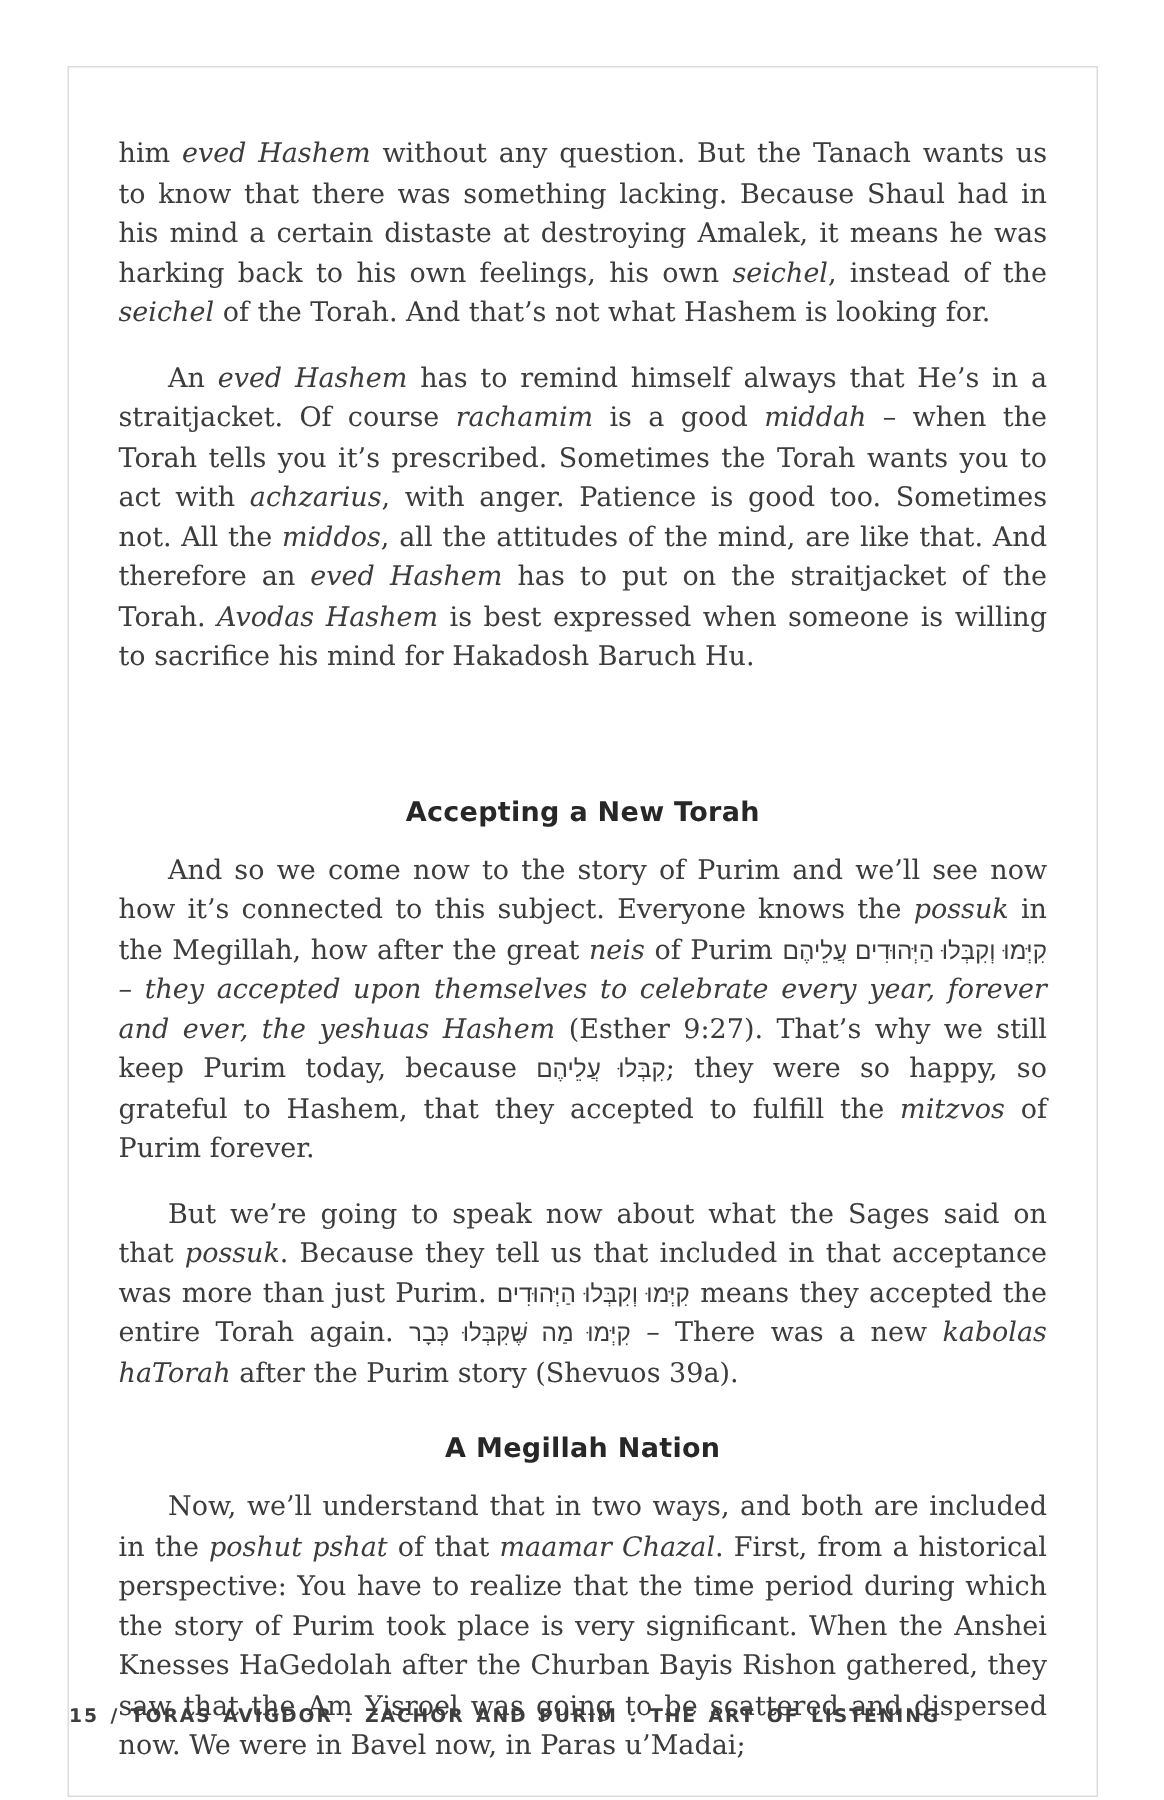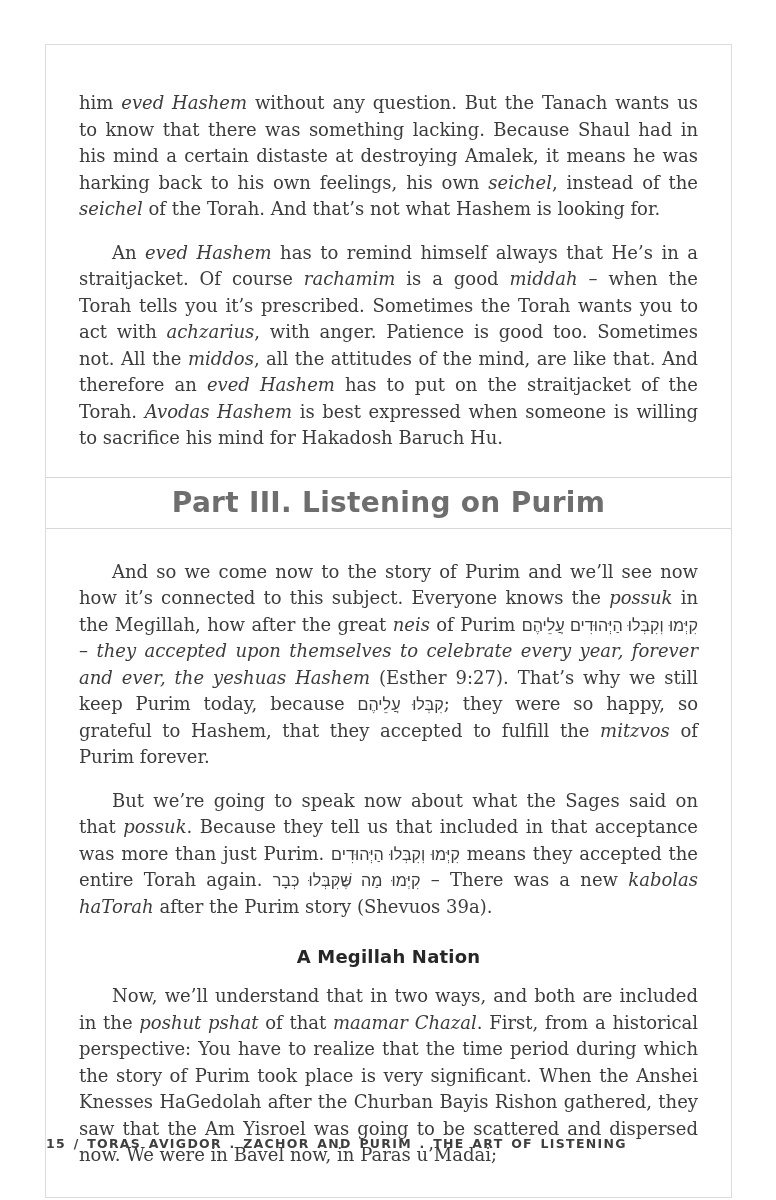--- a/index.html
+++ b/index.html
@@ -91,25 +91,23 @@
 <body>
 
 <div class="page">
   <div class="frame">
 
     <div class="top-block">
         <p class="para no-indent"><span>him </span><span class="it">eved Hashem</span><span> without any question. But the Tanach wants us to know that there was something lacking. Because Shaul had in his mind a certain distaste at destroying Amalek, it means he was harking back to his own feelings, his own </span><span class="it">seichel</span><span>, instead of the </span><span class="it">seichel</span><span> of the Torah. And that’s not what Hashem is looking for.</span></p>
         <p class="para"><span>An </span><span class="it">eved Hashem</span><span> has to remind himself always that He’s in a straitjacket. Of course </span><span class="it">rachamim</span><span> is a good </span><span class="it">middah</span><span> – when the Torah tells you it’s prescribed. Sometimes the Torah wants you to act with </span><span class="it">achzarius</span><span>, with anger. Patience is good too. Sometimes not. All the </span><span class="it">middos</span><span>, all the attitudes of the mind, are like that. And therefore an </span><span class="it">eved Hashem</span><span> has to put on the straitjacket of the Torah. </span><span class="it">Avodas Hashem</span><span> is best expressed when someone is willing to sacrifice his mind for Hakadosh Baruch Hu.</span></p>
       </div>
 
-    <div class="part-band">
-      <h1 class="part-title">Part III. Listening on Purim</h1>
-    </div>
 
     <div class="main-block">
+      <h2 class="section-heading first">Accepting a New Torah</h2>
       <div>
           <p class="para"><span>And so we come now to the story of Purim and we’ll see now how it’s connected to this subject. Everyone knows the </span><span class="it">possuk</span><span> in the Megillah, how after the great </span><span class="it">neis</span><span> of Purim </span><span class="he" dir="rtl">קִיְּמוּ וְקִבְּלוּ הַיְּהוּדִים עֲלֵיהֶם</span><span> – </span><span class="it">they accepted upon themselves to celebrate every year, forever and ever, the yeshuas Hashem</span><span> (Esther 9:27). That’s why we still keep Purim today, because </span><span class="he" dir="rtl">קִבְּלוּ עֲלֵיהֶם</span><span>; they were so happy, so grateful to Hashem, that they accepted to fulfill the </span><span class="it">mitzvos</span><span> of Purim forever.</span></p>
           <p class="para"><span>But we’re going to speak now about what the Sages said on that </span><span class="it">possuk</span><span>. Because they tell us that included in that acceptance was more than just Purim. </span><span class="he" dir="rtl">קִיְּמוּ וְקִבְּלוּ הַיְּהוּדִים</span><span> means they accepted the entire Torah again. </span><span class="he" dir="rtl">קִיְּמוּ מַה שֶּׁקִּבְּלוּ כְּבָר</span><span> – There was a new </span><span class="it">kabolas haTorah</span><span> after the Purim story (Shevuos 39a).</span></p>
         </div>
 
       <h2 class="section-heading">A Megillah Nation</h2>
       <div>
           <p class="para"><span>Now, we’ll understand that in two ways, and both are included in the </span><span class="it">poshut pshat</span><span> of that </span><span class="it">maamar Chazal</span><span>. First, from a historical perspective: You have to realize that the time period during which the story of Purim took place is very significant. When the Anshei Knesses HaGedolah after the Churban Bayis Rishon gathered, they saw that the Am Yisroel was going to be scattered and dispersed now. We were in Bavel now, in Paras u’Madai;</span></p>
         </div>
     </div>

